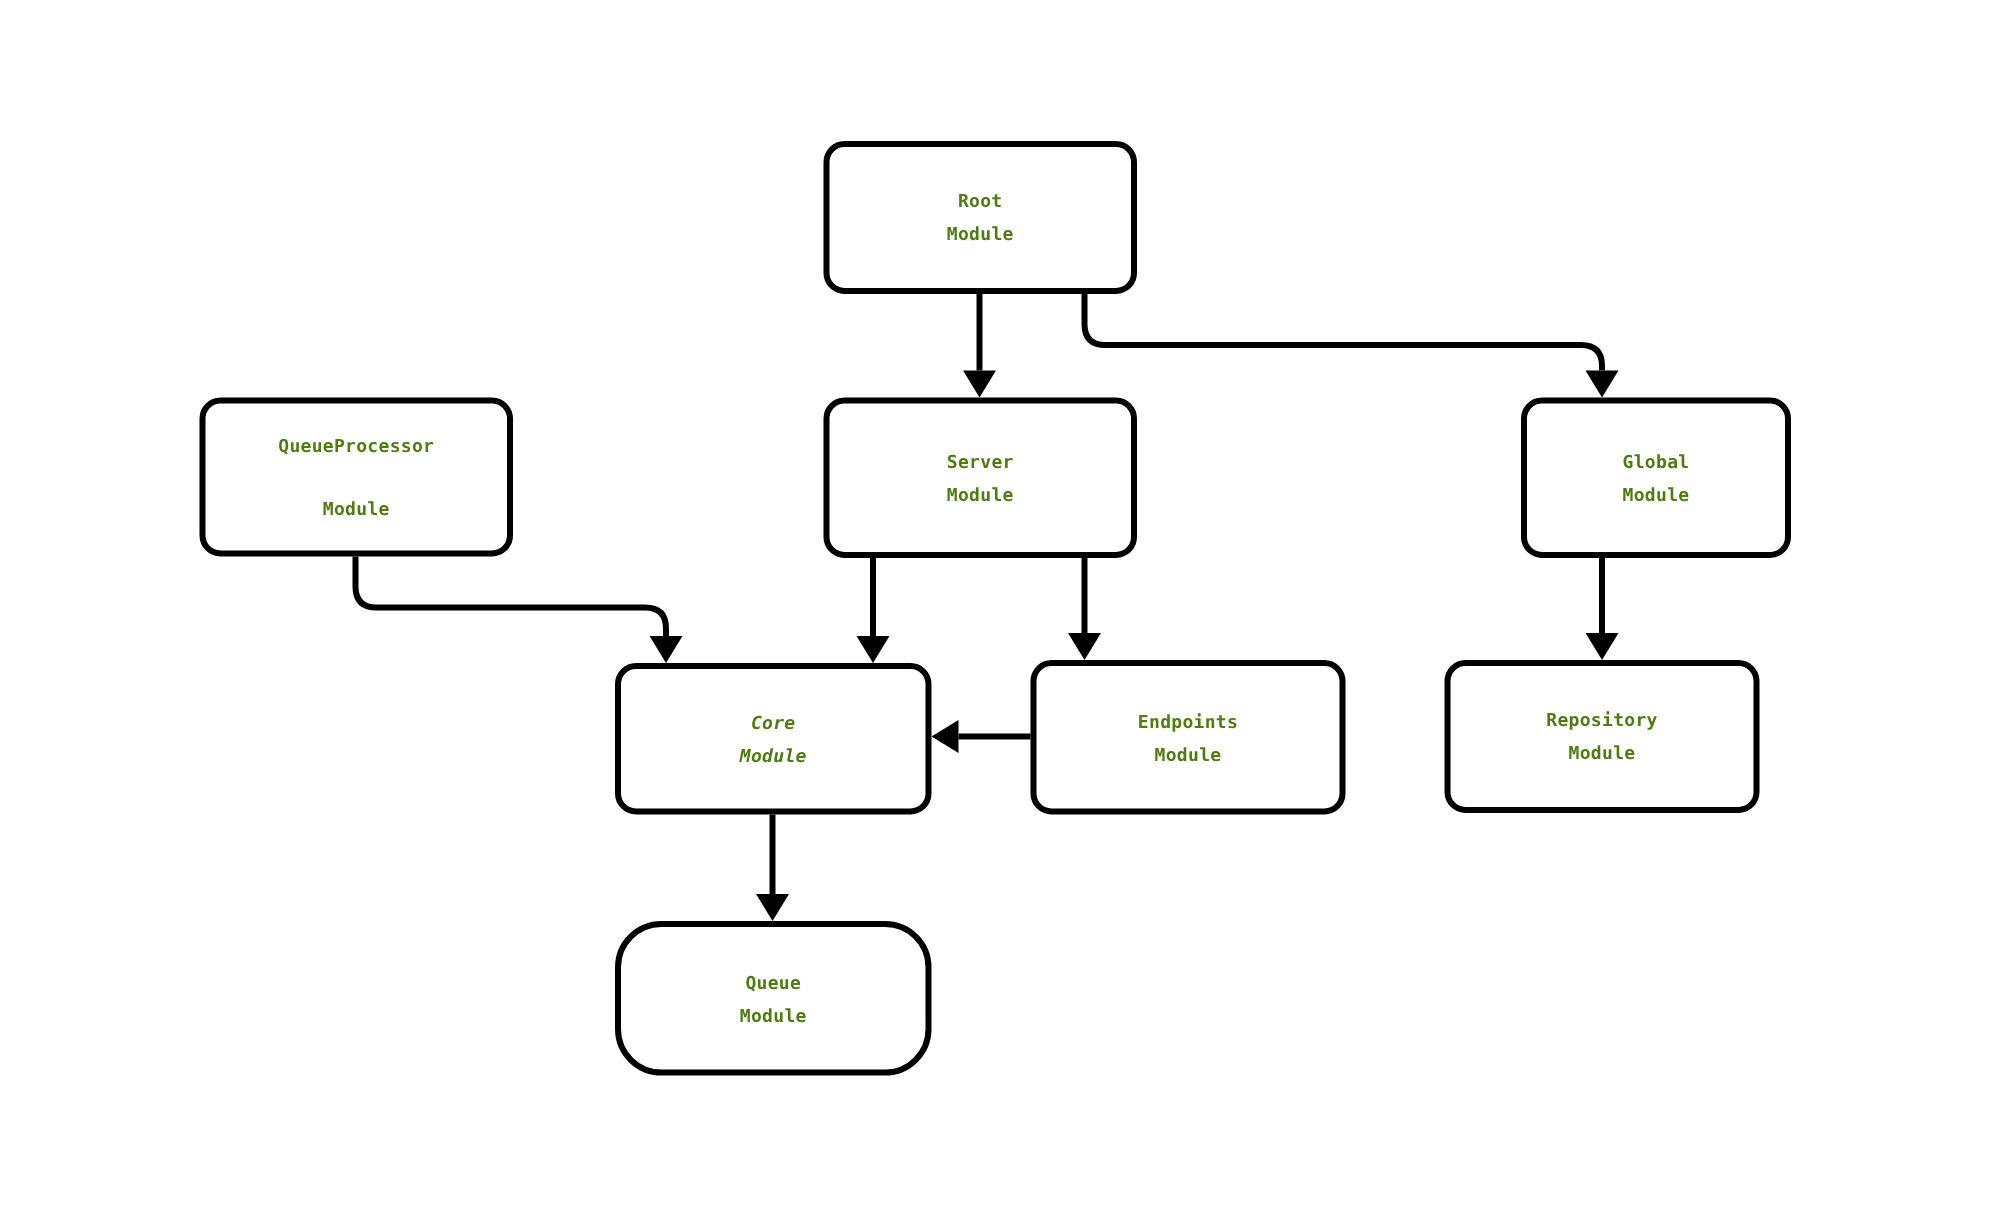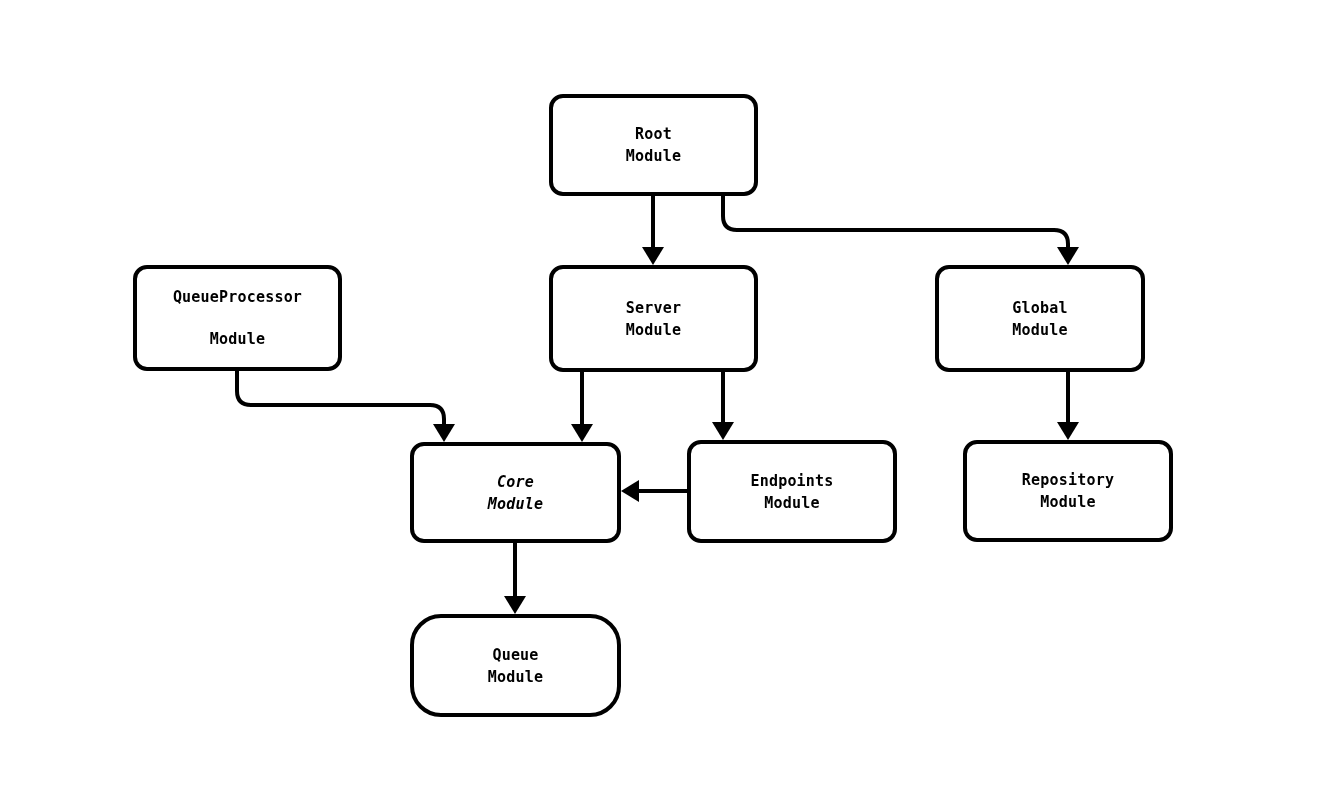--- a/index.html
+++ b/index.html
@@ -31,24 +31,24 @@
     border: 4px solid #000000;
     border-radius: 14px;
     display: flex;
     flex-direction: column;
     align-items: center;
     justify-content: center;
     z-index: 2;
   }
   .node-label {
     font-family: "DejaVu Sans Mono", "Liberation Mono", monospace;
-    font-size: 15px;
+    font-size: 12px;
     line-height: 22px;
     font-weight: 600;
-    color: #000000;
+    color: #4d7c0f;
     text-align: center;
     letter-spacing: 0.2px;
     white-space: pre;
   }
 </style>
 </head>
 <body>
 
 <div id="diagram-canvas">
 
@@ -103,21 +103,21 @@
   <div class="node" style="left:133px; top:265px; width:209px; height:106px;gap:20px;">
     <div class="node-label">QueueProcessor</div>
     <div class="node-label">Module</div>
   </div>
 
   <div class="node" style="left:549px; top:265px; width:209px; height:107px;">
     <div class="node-label">Server</div>
     <div class="node-label">Module</div>
   </div>
 
-  <div class="node" style="left:935px; top:265px; width:210px; height:107px;align-items:center;">
+  <div class="node" style="left:1014px; top:265px; width:180px; height:107px;align-items:center;">
     <div class="node-label">Global</div>
     <div class="node-label">Module</div>
   </div>
 
   <div class="node" style="left:410px; top:442px; width:211px; height:101px;font-style:italic;">
     <div class="node-label">Core</div>
     <div class="node-label">Module</div>
   </div>
 
   <div class="node" style="left:687px; top:440px; width:210px; height:103px;">

